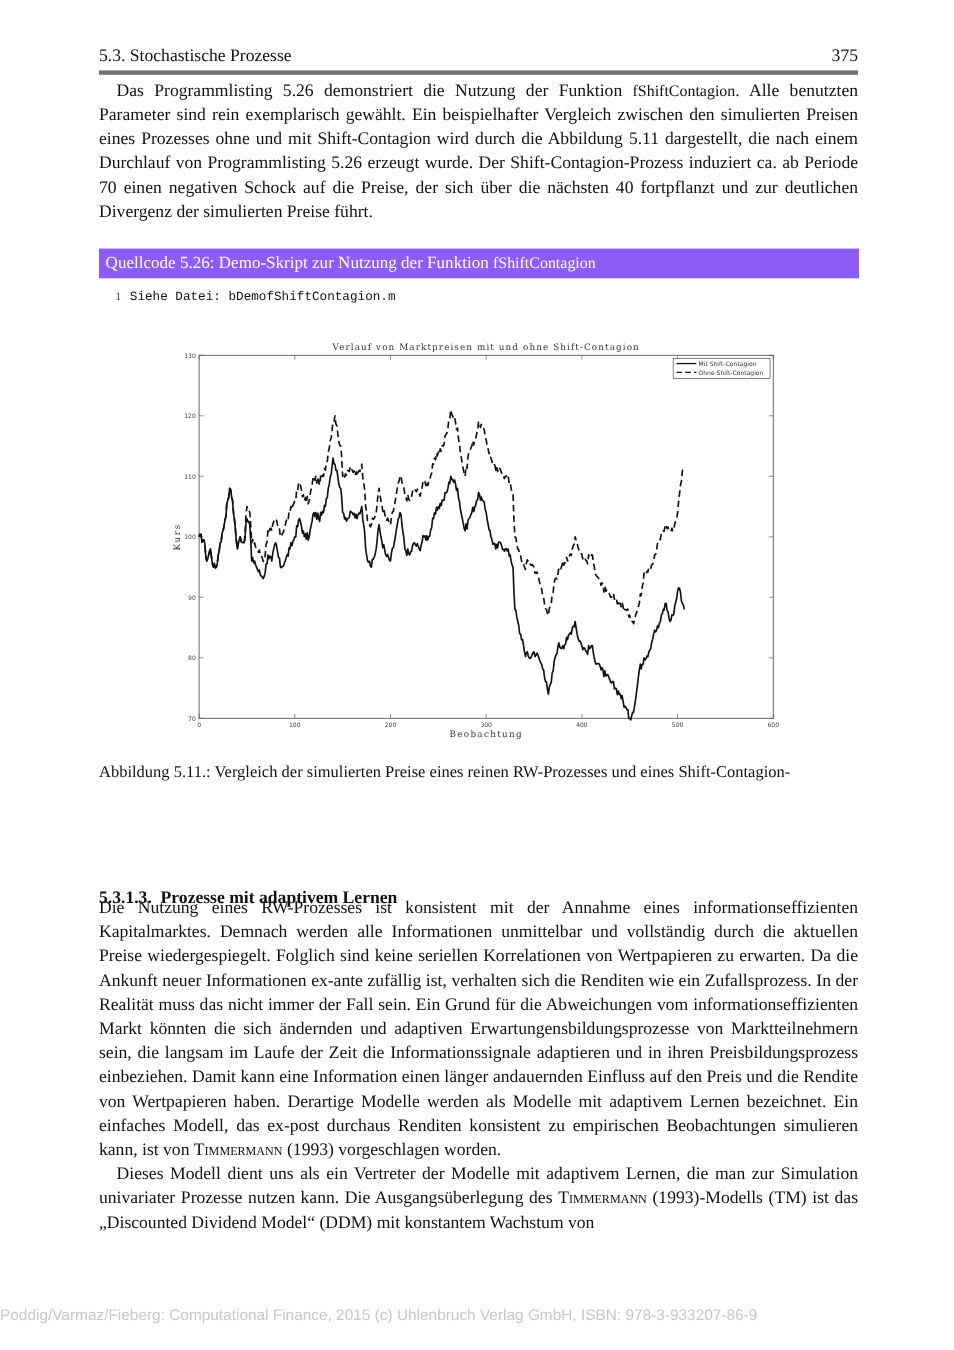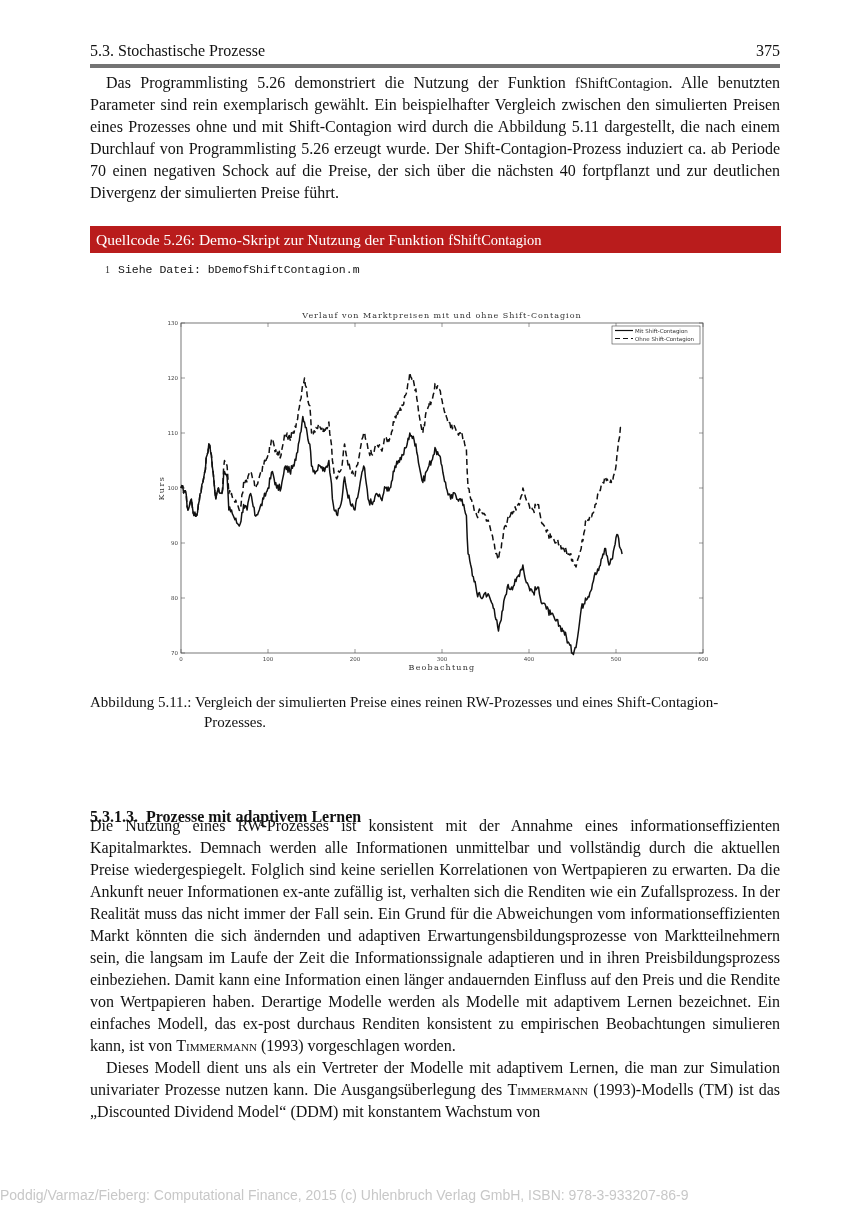--- a/index.html
+++ b/index.html
@@ -8,21 +8,21 @@
   .header { position: absolute; left: 90px; top: 42px; width: 690px; height: 22px;
             border-bottom: 4px solid #737373; font-size: 16px; }
   .header .left { position: absolute; left: 0; top: 0; }
   .header .right { position: absolute; right: 0; top: 0; }
   .para { position: absolute; left: 90px; width: 690px; font-size: 16px; line-height: 22px;
           text-align: justify; }
   .para p { margin: 0; }
   .indent { text-indent: 1em; }
   .mono { font-family: Liberation Serif, serif; font-size: 14.5px; }
   .code-title { position: absolute; left: 90px; top: 226px; width: 691px; height: 27px;
-                background: #b91c1c; color: #fff; font-size: 15.5px; line-height: 27px; }
+                background: #8b5cf6; color: #fff; font-size: 15.5px; line-height: 27px; }
   .code-title span.t { padding-left: 6px; }
   .code-line { position: absolute; left: 105px; top: 262px; font-size: 12px; }
   .code-line .ln { font-family: "Liberation Serif", serif; font-size: 10px; margin-right: 8px; color: #333; }
   .code-line .code { font-family: "Liberation Mono", "DejaVu Sans Mono", monospace; font-size: 11.5px; }
   .chart { position: absolute; left: 140px; top: 300px; width: 600px; height: 390px; }
   .caption { position: absolute; left: 90px; top: 692px; width: 700px; font-size: 15px; line-height: 20px; }
   .caption .lbl { display: inline-block; }
   .caption .cont { padding-left: 114px; }
   .section { position: absolute; left: 90px; top: 808px; font-size: 16px; font-weight: bold; }
   .section .num { margin-right: 8px; }
@@ -110,21 +110,20 @@
     <line x1="615" y1="330.5" x2="633" y2="330.5" stroke="#111" stroke-width="1.2"></line>
     <text x="635" y="332.5" font-family="DejaVu Sans, sans-serif" font-size="5.5" fill="#333">Mit Shift-Contagion</text>
     <line x1="615" y1="338.5" x2="633" y2="338.5" stroke="#111" stroke-width="1.2" stroke-dasharray="5,3"></line>
     <text x="635" y="340.5" font-family="DejaVu Sans, sans-serif" font-size="5.5" fill="#333">Ohne Shift-Contagion</text>
   </g>
 </svg>
 
 <div class="caption">
   <span class="lbl">Abbildung 5.11.:</span>
   <span>Vergleich der simulierten Preise eines reinen RW-Prozesses und eines Shift-Contagion-</span>
-  <div class="cont">Prozesses.</div>
 </div>
 
 <div class="section">
   <span class="num">5.3.1.3.</span><span>Prozesse mit adaptivem Lernen</span>
 </div>
 
 <div class="para" style="top:815px;">
   <p><span>Die Nutzung eines RW-Prozesses ist konsistent mit der Annahme eines informationseffizienten Kapitalmarktes. Demnach werden alle Informationen unmittelbar und vollständig durch die aktuellen Preise wiedergespiegelt. Folglich sind keine seriellen Korrelationen von Wertpapieren zu erwarten. Da die Ankunft neuer Informationen ex-ante zufällig ist, verhalten sich die Renditen wie ein Zufallsprozess. In der Realität muss das nicht immer der Fall sein. Ein Grund für die Abweichungen vom informationseffizienten Markt könnten die sich ändernden und adaptiven Erwartungensbildungsprozesse von Marktteilnehmern sein, die langsam im Laufe der Zeit die Informationssignale adaptieren und in ihren Preisbildungsprozess einbeziehen. Damit kann eine Information einen länger andauernden Einfluss auf den Preis und die Rendite von Wertpapieren haben. Derartige Modelle werden als Modelle mit adaptivem Lernen bezeichnet. Ein einfaches Modell, das ex-post durchaus Renditen konsistent zu empirischen Beobachtungen simulieren kann, ist von </span><span class="sc">Timmermann</span><span> (1993) vorgeschlagen worden.</span></p>
   <p class="indent"><span>Dieses Modell dient uns als ein Vertreter der Modelle mit adaptivem Lernen, die man zur Simulation univariater Prozesse nutzen kann. Die Ausgangsüberlegung des </span><span class="sc">Timmermann</span><span> (1993)-Modells (TM) ist das „Discounted Dividend Model“ (DDM) mit konstantem Wachstum von</span></p>
 </div>

